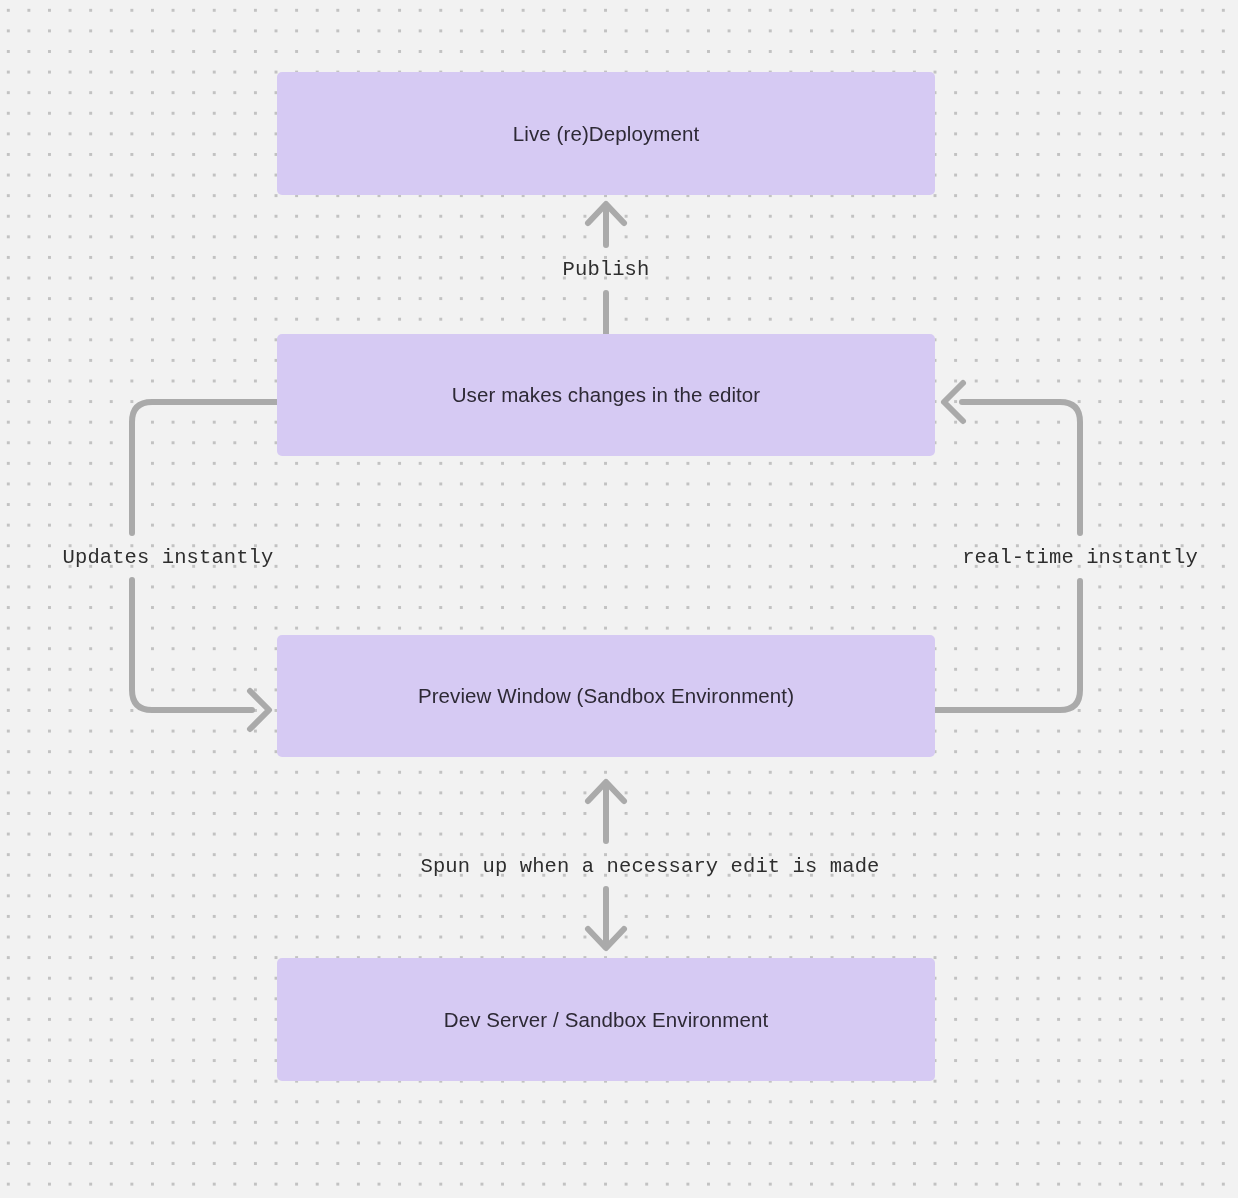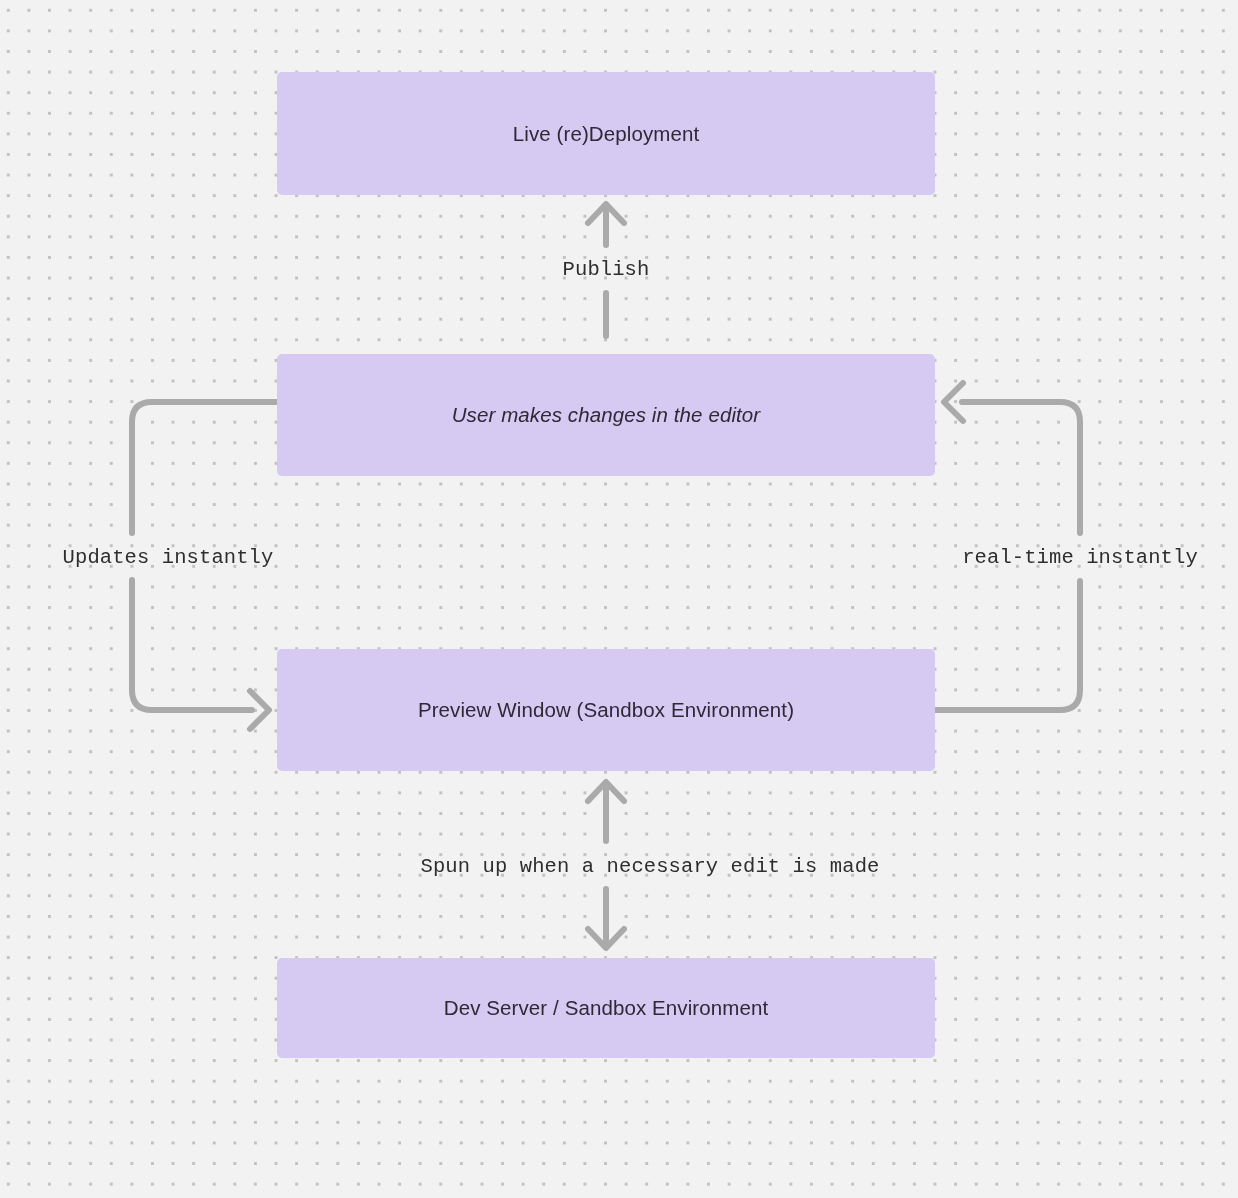--- a/index.html
+++ b/index.html
@@ -26,23 +26,23 @@
     background: #d6caf3;
     border-radius: 5px;
     display: flex;
     align-items: center;
     justify-content: center;
     font-size: 20.5px;
     color: #2d2935;
     letter-spacing: 0.1px;
   }
   .node-live    { top: 72px;  height: 123px; }
-  .node-user    { top: 354px; font-style: italic; }
-  .node-preview { top: 649px; justify-content: center; }
-  .node-dev     { top: 958px; height: 100px; }
+  .node-user    { top: 334px; }
+  .node-preview { top: 635px; justify-content: center; }
+  .node-dev     { top: 958px; height: 123px; }
 
   svg.edges {
     position: absolute;
     inset: 0;
     width: 1238px;
     height: 1198px;
     pointer-events: none;
   }
   svg.edges path, svg.edges polyline, svg.edges line {
     fill: none;

